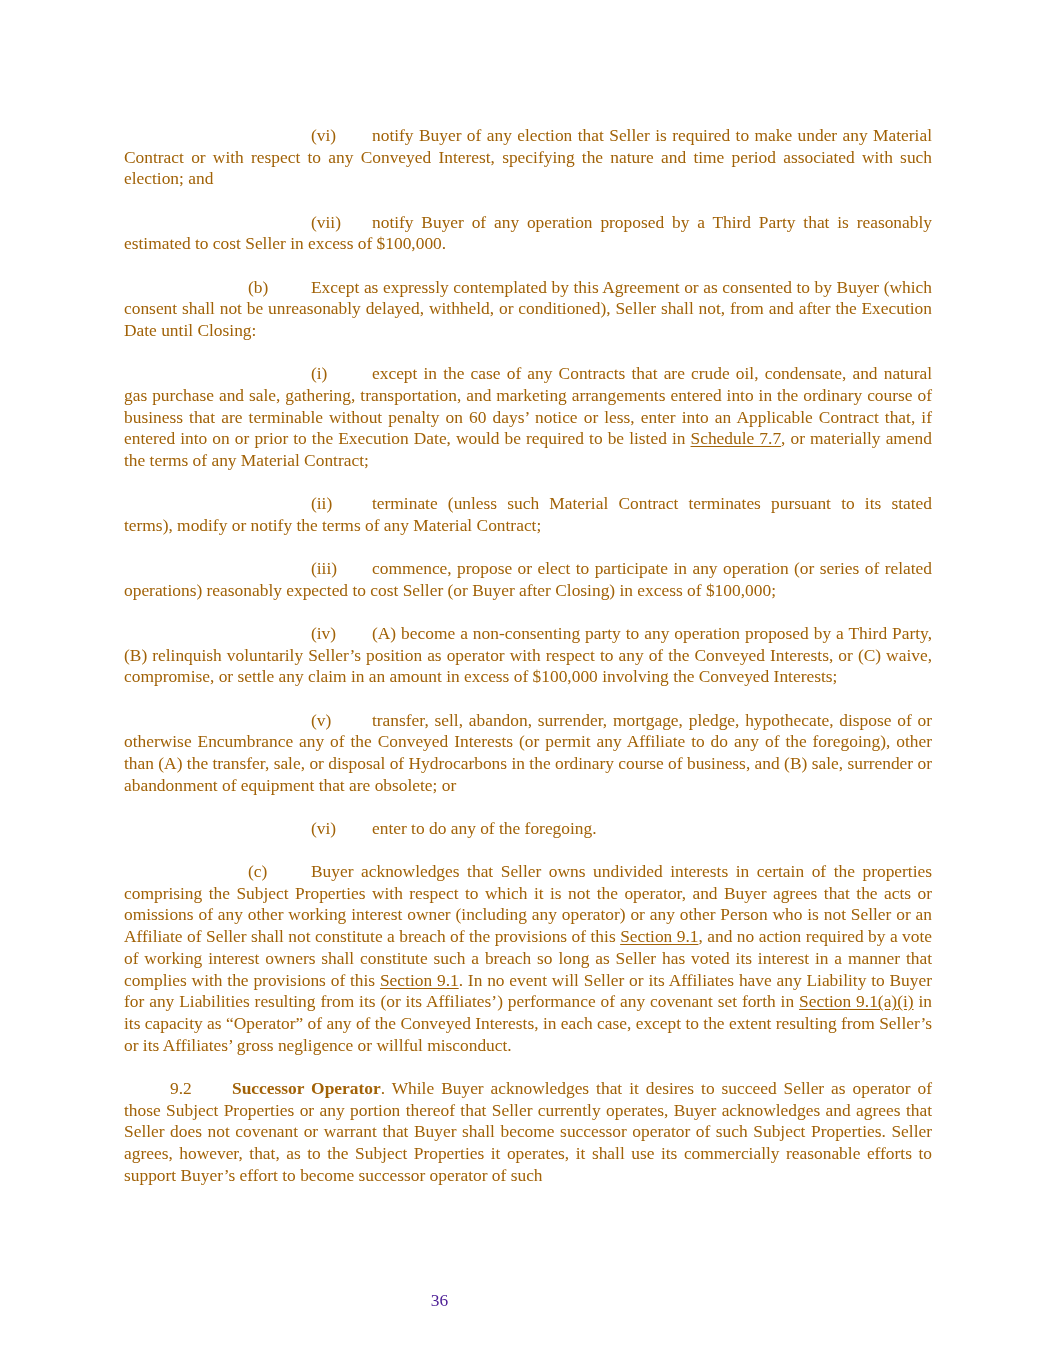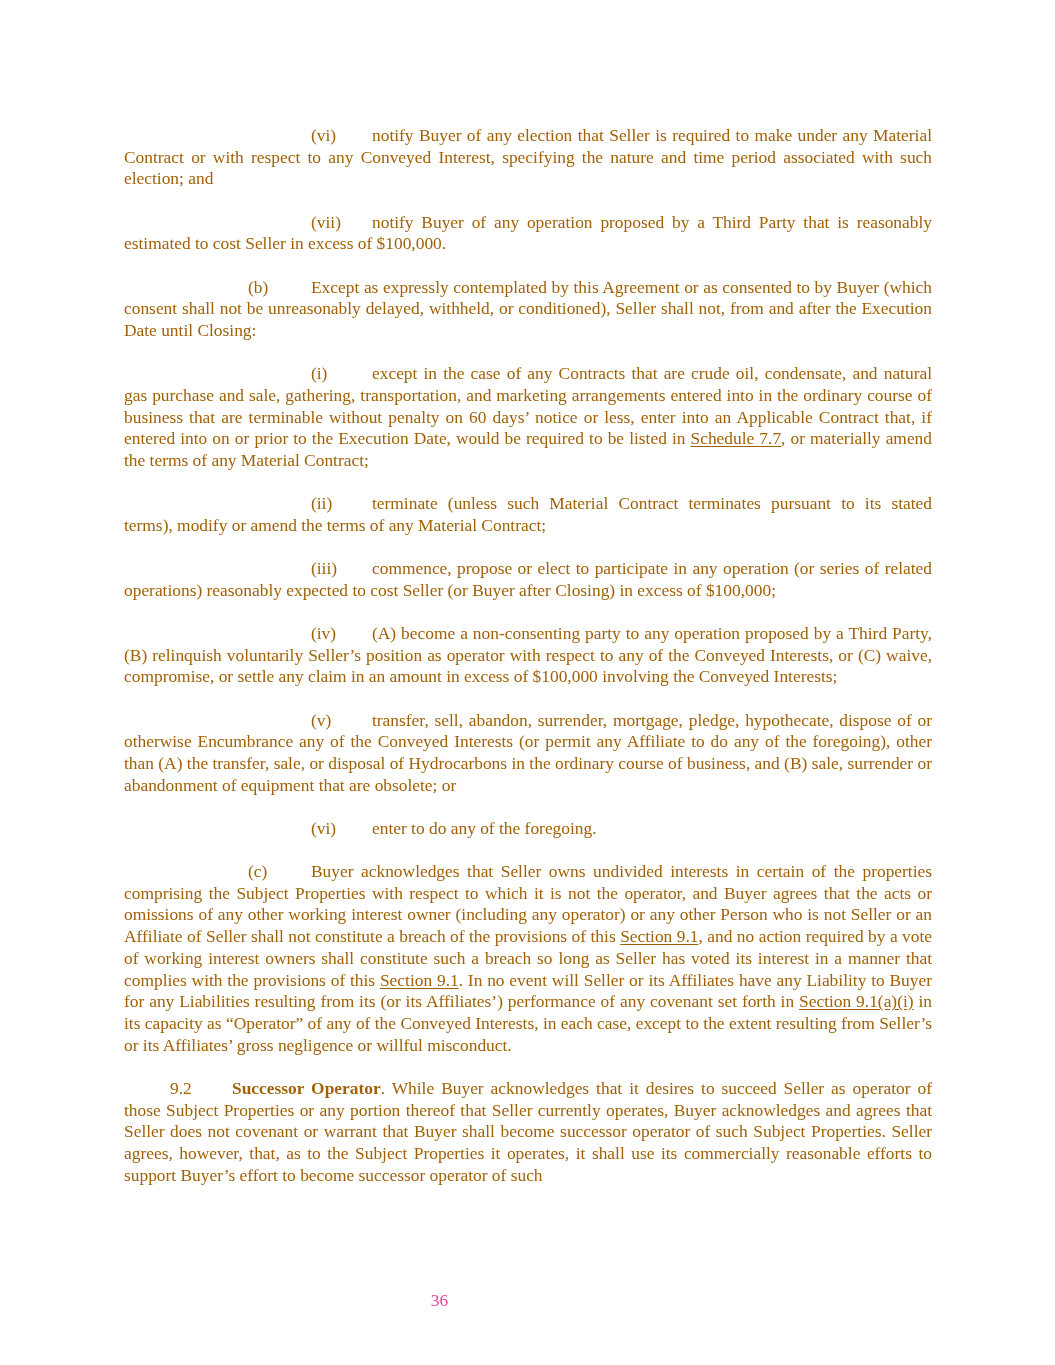--- a/index.html
+++ b/index.html
@@ -11,37 +11,37 @@
   }
   .para { text-align: justify; margin: 0 0 21.5px 0; }
   .para .num { display: inline-block; }
   .ind3 .num { margin-left: 187px; width: 61px; }
   .ind2 .num { margin-left: 124px; width: 63px; }
   .ind1 .num { margin-left: 46px; width: 62px; font-family: Liberation Serif, serif; }
   u { text-decoration: underline; text-underline-offset: 2px; }
   b { font-weight: bold; }
   .pagenum {
     position: absolute; left: 0; width: 879px; top: 1290px; text-align: center;
-    font-family: "Liberation Serif", serif; font-size: 17.4px; color: #ec4899;
+    font-family: "Liberation Serif", serif; font-size: 17.4px; color: #4c1d95;
   }
 </style>
 </head>
 <body>
 
 <div class="page">
 
   <p class="para ind3"><span class="num">(vi)</span><span>notify Buyer of any election that Seller is required to make under any Material Contract or with respect to any Conveyed Interest, specifying the nature and time period associated with such election; and</span></p>
 
   <p class="para ind3"><span class="num">(vii)</span><span>notify Buyer of any operation proposed by a Third Party that is reasonably estimated to cost Seller in excess of $100,000.</span></p>
 
   <p class="para ind2"><span class="num">(b)</span><span>Except as expressly contemplated by this Agreement or as consented to by Buyer (which consent shall not be unreasonably delayed, withheld, or conditioned), Seller shall not, from and after the Execution Date until Closing:</span></p>
 
   <p class="para ind3"><span class="num">(i)</span><span>except in the case of any Contracts that are crude oil, condensate, and natural gas purchase and sale, gathering, transportation, and marketing arrangements entered into in the ordinary course of business that are terminable without penalty on 60 days’ notice or less, enter into an Applicable Contract that, if entered into on or prior to the Execution Date, would be required to be listed in </span><u>Schedule 7.7</u><span>, or materially amend the terms of any Material Contract;</span></p>
 
-  <p class="para ind3"><span class="num">(ii)</span><span>terminate (unless such Material Contract terminates pursuant to its stated terms), modify or amend the terms of any Material Contract;</span></p>
+  <p class="para ind3"><span class="num">(ii)</span><span>terminate (unless such Material Contract terminates pursuant to its stated terms), modify or notify the terms of any Material Contract;</span></p>
 
   <p class="para ind3"><span class="num">(iii)</span><span>commence, propose or elect to participate in any operation (or series of related operations) reasonably expected to cost Seller (or Buyer after Closing) in excess of $100,000;</span></p>
 
   <p class="para ind3"><span class="num">(iv)</span><span>(A) become a non-consenting party to any operation proposed by a Third Party, (B) relinquish voluntarily Seller’s position as operator with respect to any of the Conveyed Interests, or (C) waive, compromise, or settle any claim in an amount in excess of $100,000 involving the Conveyed Interests;</span></p>
 
   <p class="para ind3"><span class="num">(v)</span><span>transfer, sell, abandon, surrender, mortgage, pledge, hypothecate, dispose of or otherwise Encumbrance any of the Conveyed Interests (or permit any Affiliate to do any of the foregoing), other than (A) the transfer, sale, or disposal of Hydrocarbons in the ordinary course of business, and (B) sale, surrender or abandonment of equipment that are obsolete; or</span></p>
 
   <p class="para ind3"><span class="num">(vi)</span><span>enter to do any of the foregoing.</span></p>
 
   <p class="para ind2"><span class="num">(c)</span><span>Buyer acknowledges that Seller owns undivided interests in certain of the properties comprising the Subject Properties with respect to which it is not the operator, and Buyer agrees that the acts or omissions of any other working interest owner (including any operator) or any other Person who is not Seller or an Affiliate of Seller shall not constitute a breach of the provisions of this </span><u>Section 9.1</u><span>, and no action required by a vote of working interest owners shall constitute such a breach so long as Seller has voted its interest in a manner that complies with the provisions of this </span><u>Section 9.1</u><span>.  In no event will Seller or its Affiliates have any Liability to Buyer for any Liabilities resulting from its (or its Affiliates’) performance of any covenant set forth in </span><u>Section 9.1(a)(i)</u><span> in its capacity as “Operator” of any of the Conveyed Interests, in each case, except to the extent resulting from Seller’s or its Affiliates’ gross negligence or willful misconduct.</span></p>

